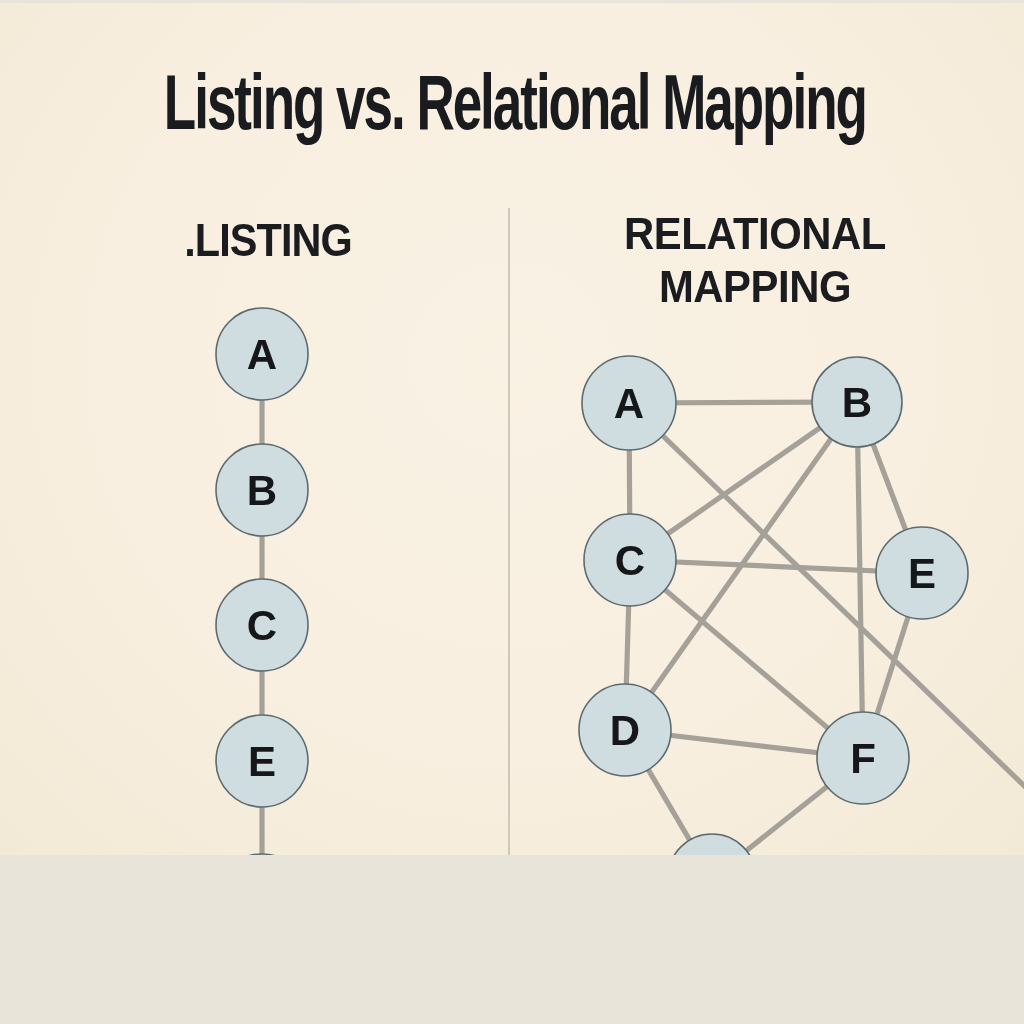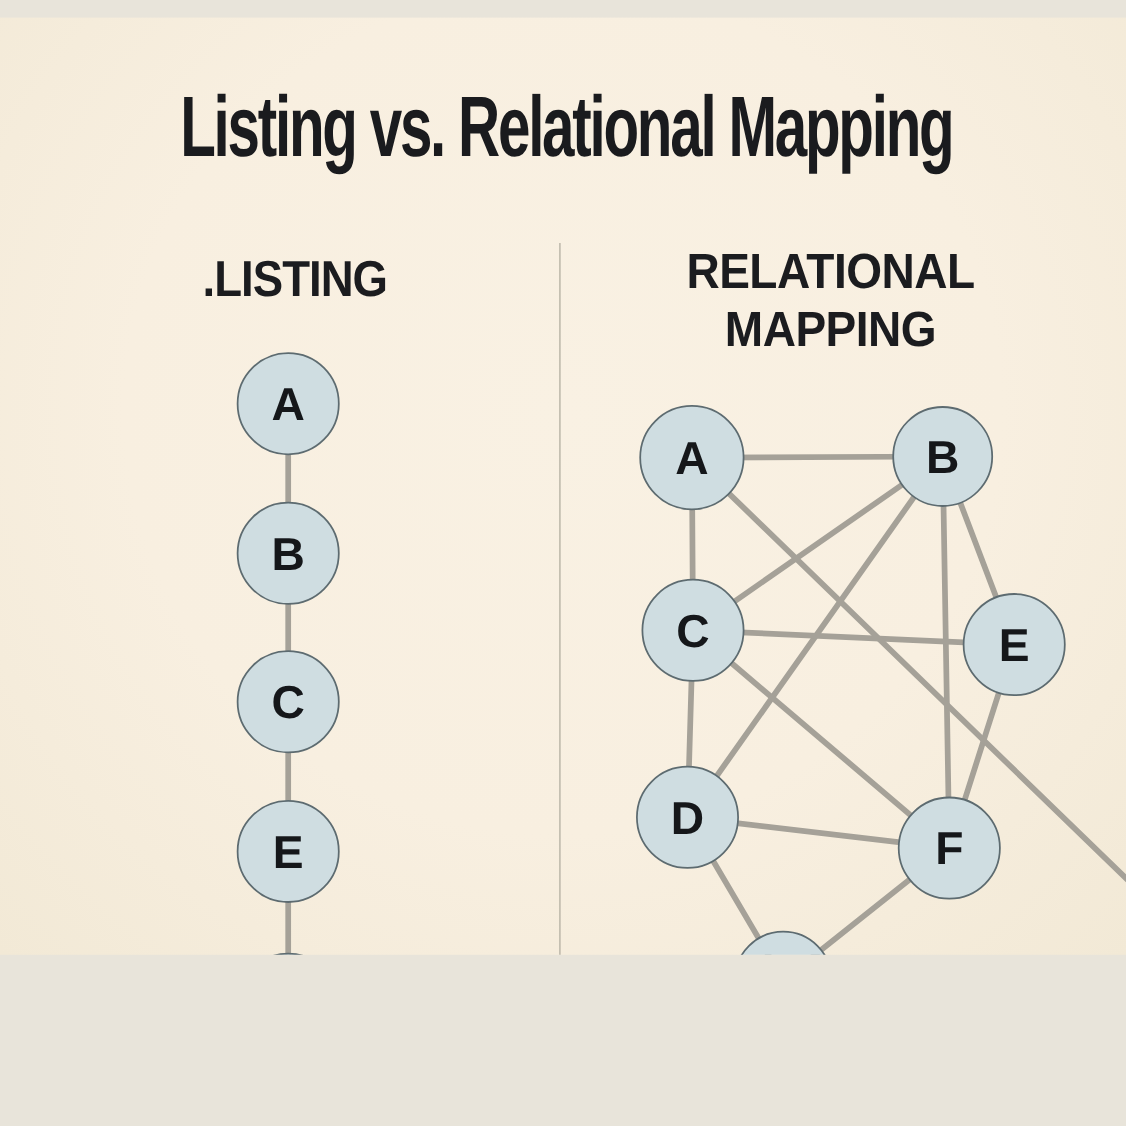--- a/index.html
+++ b/index.html
@@ -5,24 +5,23 @@
   html, body {
     margin: 0;
     padding: 0;
     background: #e8e4da;
     font-family: "Liberation Sans", "DejaVu Sans", sans-serif;
   }
   .stage {
     position: relative;
     width: 1024px;
     height: 852px;
-    margin: 16px auto;
+    margin: 3px auto;
     overflow: hidden;
     background: radial-gradient(ellipse at 50% 42%, #f9f1e3 0%, #f8efe0 55%, #f2e9d6 100%);
-    text-decoration: underline;
   }
   .main-title {
     position: absolute;
     top: 54px;
     left: 0;
     width: 1024px;
     text-align: center;
     font-size: 78px;
     font-weight: bold;
     letter-spacing: -3px;

